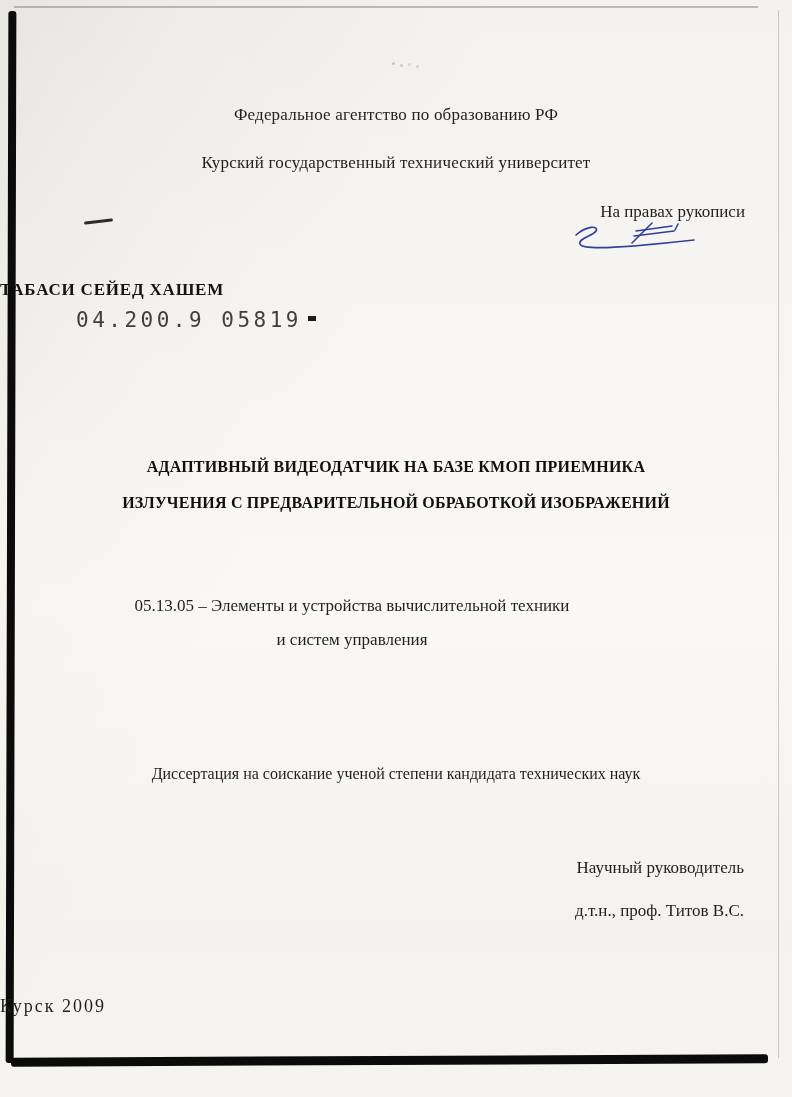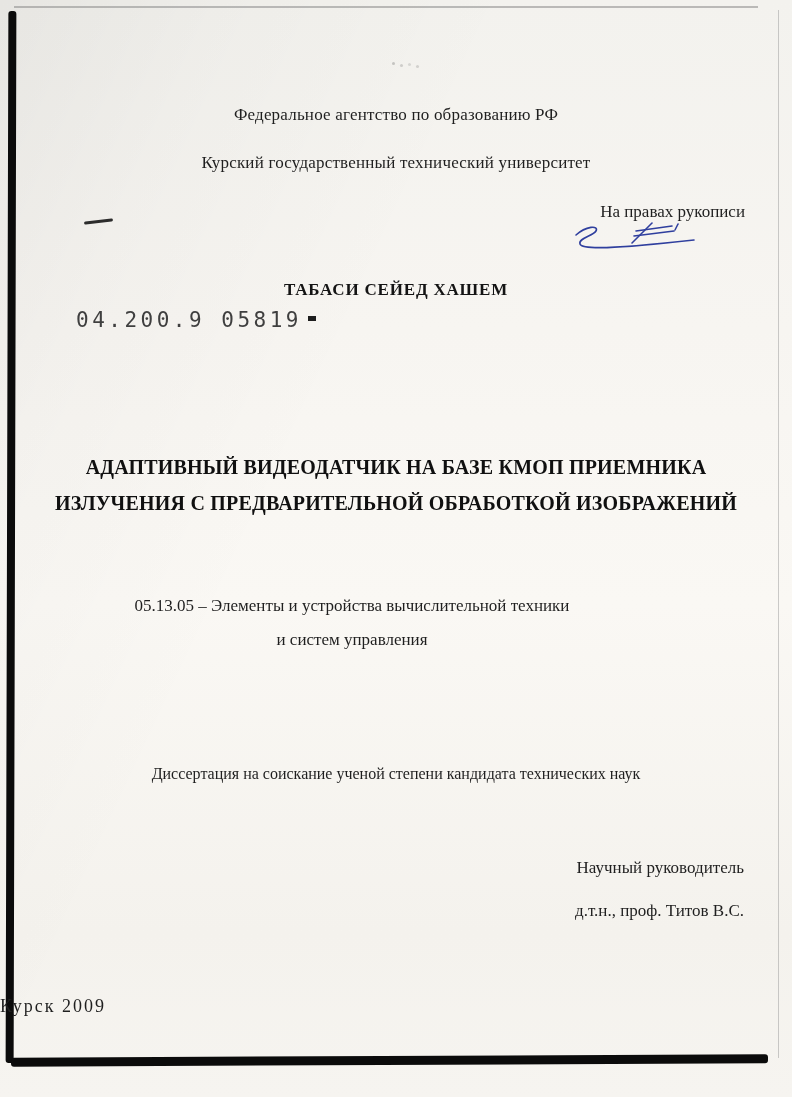--- a/index.html
+++ b/index.html
@@ -41,38 +41,38 @@
   .manuscript { position: absolute; top: 202px; right: 47px; font-size: 17px; margin-left: 22px; }
 
   .pen-dash {
     position: absolute; left: 84px; top: 220px; width: 29px; height: 3px;
     background: #2c2c2c; border-radius: 2px; transform: rotate(-7deg);
   }
 
   .signature { position: absolute; left: 568px; top: 221px; width: 140px; height: 42px; }
 
   .author {
-    position: absolute; top: 280px; width: 792px; text-align: center;
+    position: absolute; top: 280px; width: 792px; text-align: left;
     font-weight: bold; font-size: 17px; letter-spacing: 0.8px; color: #141414;
   }
 
   .stamp {
     position: absolute; left: 76px; top: 308px;
     font-family: "DejaVu Sans Mono", monospace;
     font-size: 21px; letter-spacing: 3.5px; color: #3f3f3f;
     white-space: nowrap;
   }
   .stamp-mark {
     display: inline-block; width: 8px; height: 5px; background: #1d1d1d;
     margin-left: 6px; vertical-align: 6px;
   }
 
   .title-block {
     position: absolute; top: 449px; width: 792px; text-align: center;
-    font-weight: bold; font-size: 20px; line-height: 36px; color: #101010;
+    font-weight: bold; font-size: 16px; line-height: 36px; color: #101010;
     letter-spacing: 0.2px;
   }
 
   .specialty-block {
     position: absolute; top: 589px; width: 704px; text-align: center;
     font-size: 17px; line-height: 34px;
   }
 
   .thesis-type { position: absolute; top: 765px; width: 792px; text-align: center; font-size: 16px; }
 

